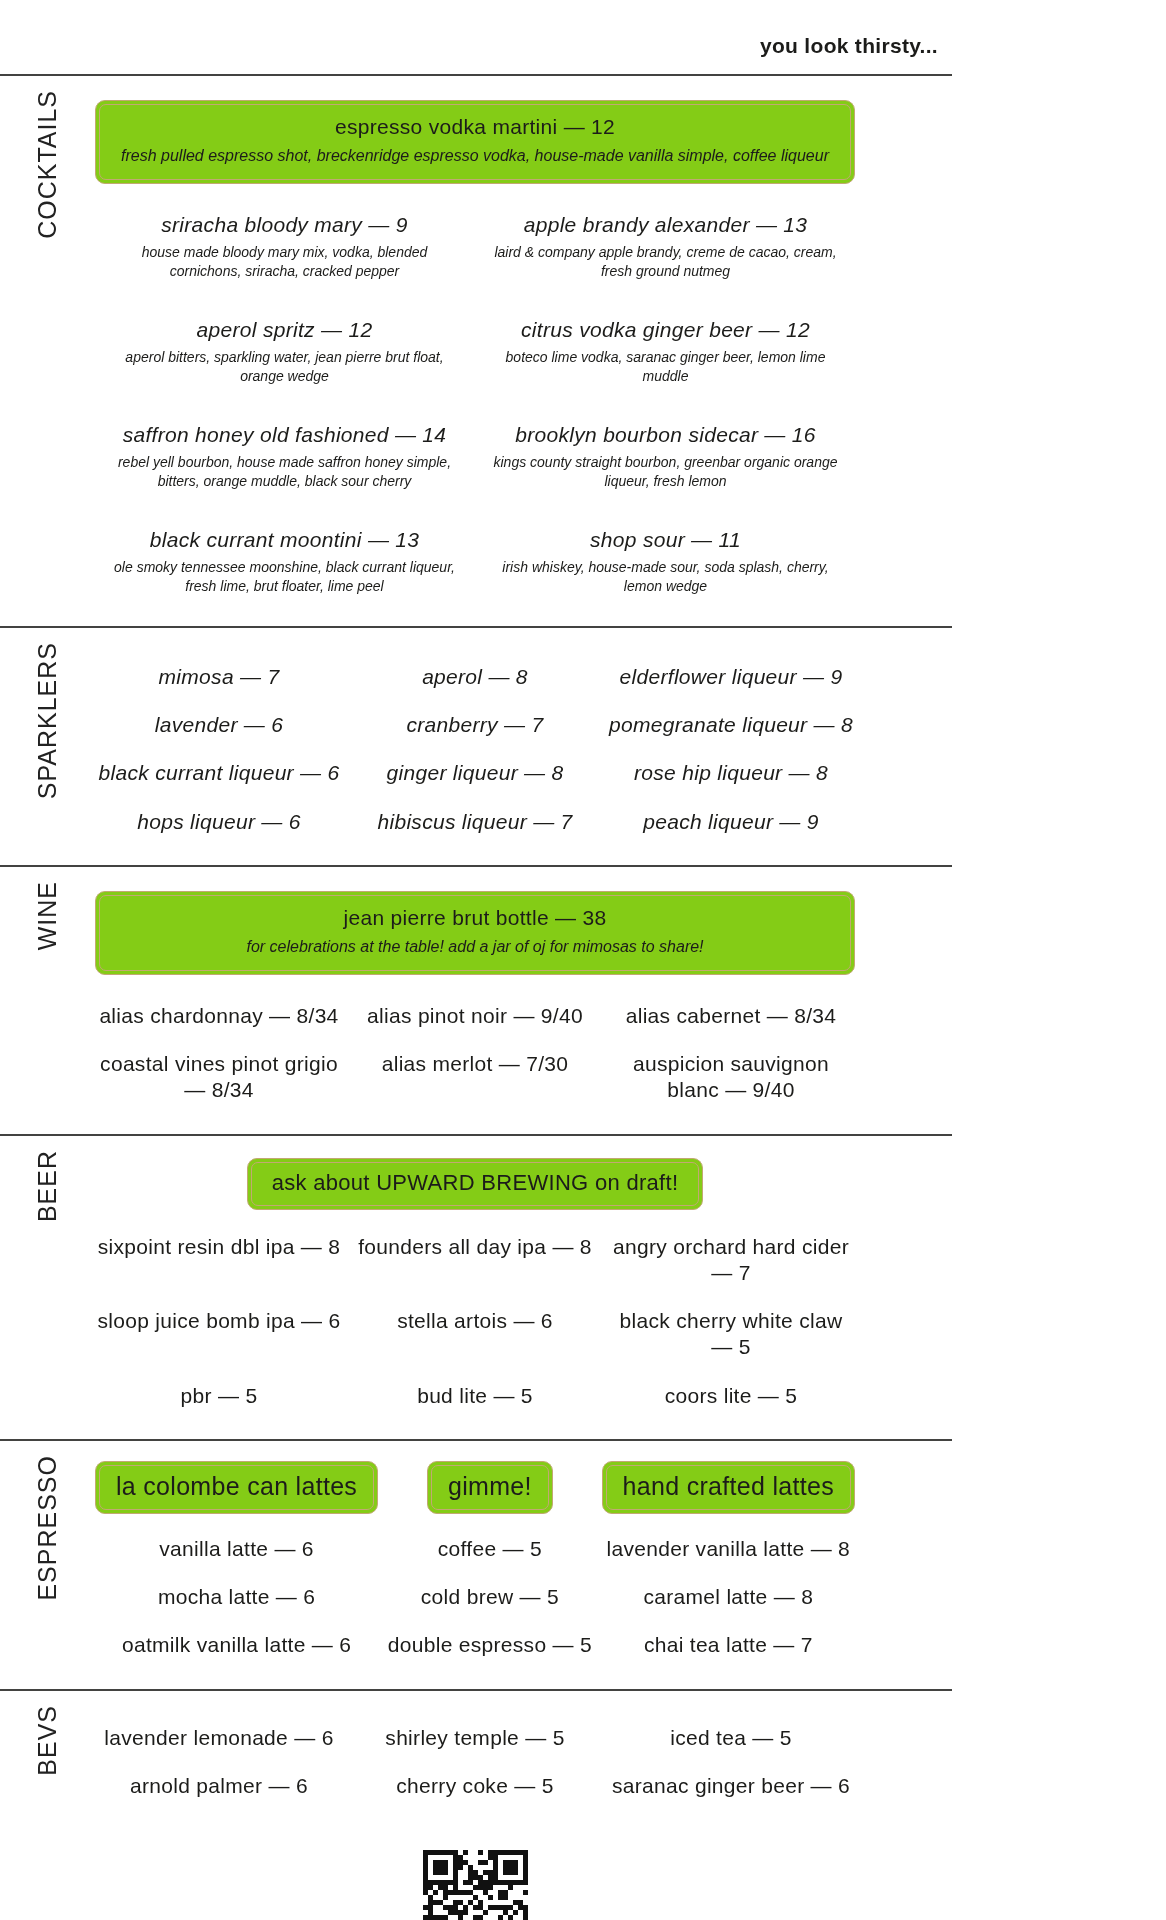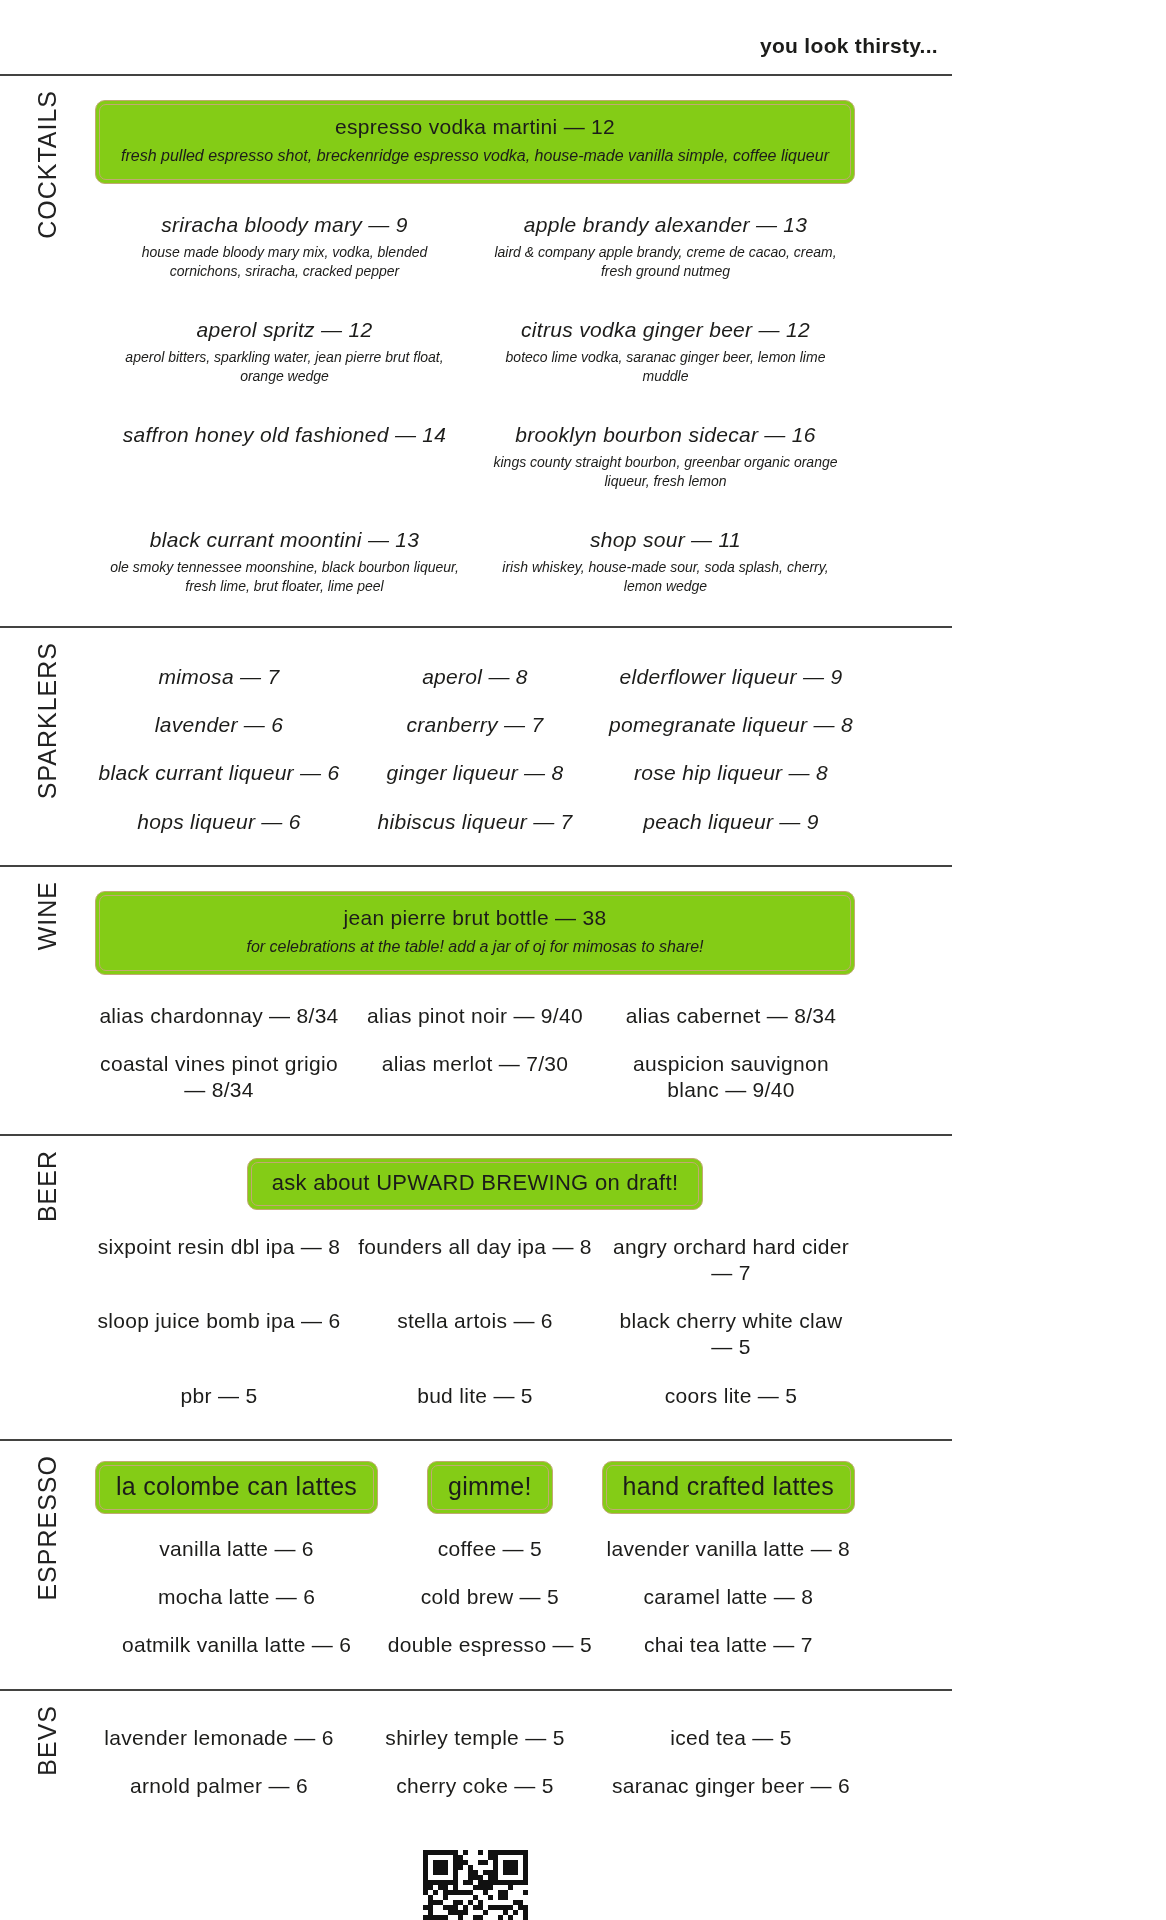--- a/index.html
+++ b/index.html
@@ -121,28 +121,29 @@
           <div class="mi">
             <div class="mi-name">aperol spritz — 12</div>
             <div class="mi-desc">aperol bitters, sparkling water, jean pierre brut float, orange wedge</div>
           </div>
           <div class="mi">
             <div class="mi-name">citrus vodka ginger beer — 12</div>
             <div class="mi-desc">boteco lime vodka, saranac ginger beer, lemon lime muddle</div>
           </div>
           <div class="mi">
             <div class="mi-name">saffron honey old fashioned — 14</div>
+            <div class="mi-desc">rebel yell bourbon, house made saffron honey simple, bitters, orange muddle, black sour cherry</div>
           </div>
           <div class="mi">
             <div class="mi-name">brooklyn bourbon sidecar — 16</div>
             <div class="mi-desc">kings county straight bourbon, greenbar organic orange liqueur, fresh lemon</div>
           </div>
           <div class="mi">
             <div class="mi-name">black currant moontini — 13</div>
-            <div class="mi-desc">ole smoky tennessee moonshine, black bourbon liqueur, fresh lime, brut floater, lime peel</div>
+            <div class="mi-desc">ole smoky tennessee moonshine, black currant liqueur, fresh lime, brut floater, lime peel</div>
           </div>
           <div class="mi">
             <div class="mi-name">shop sour — 11</div>
             <div class="mi-desc">irish whiskey, house-made sour, soda splash, cherry, lemon wedge</div>
           </div>
         </div>
       </div>
     </section>
 
     <section class="band">

